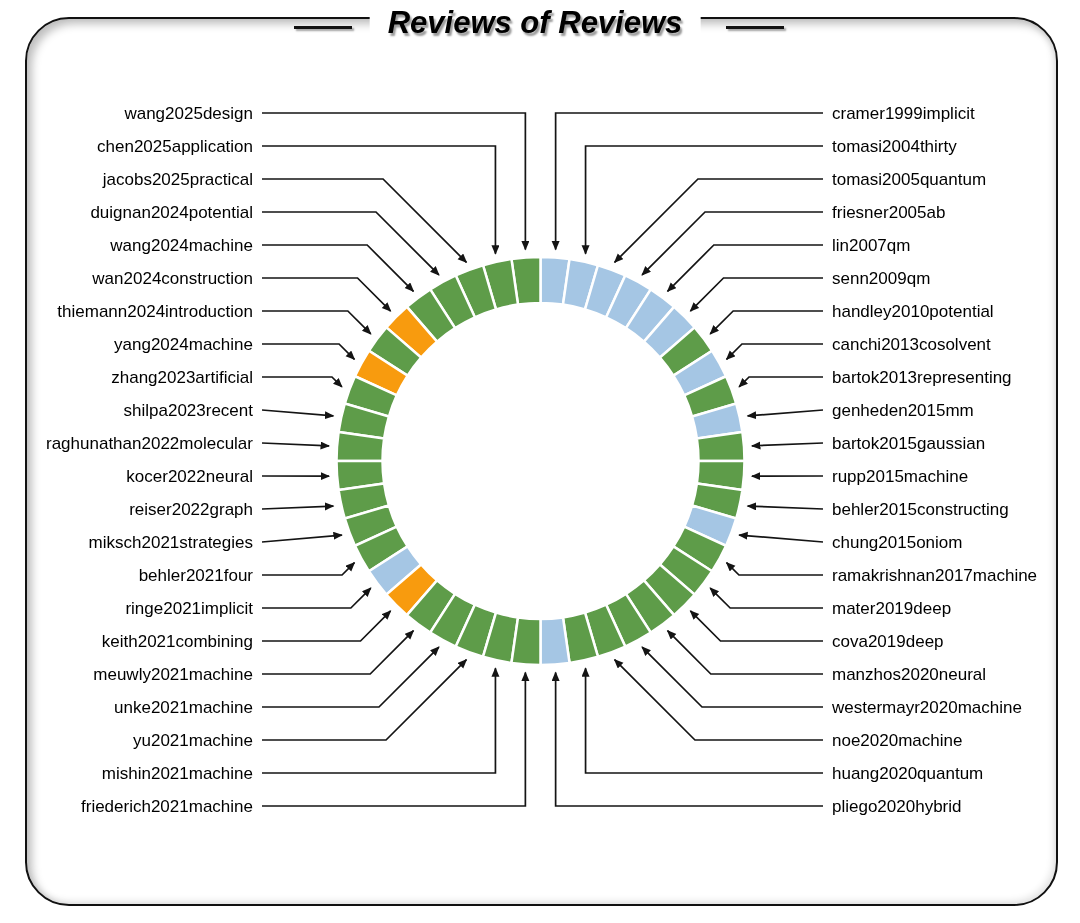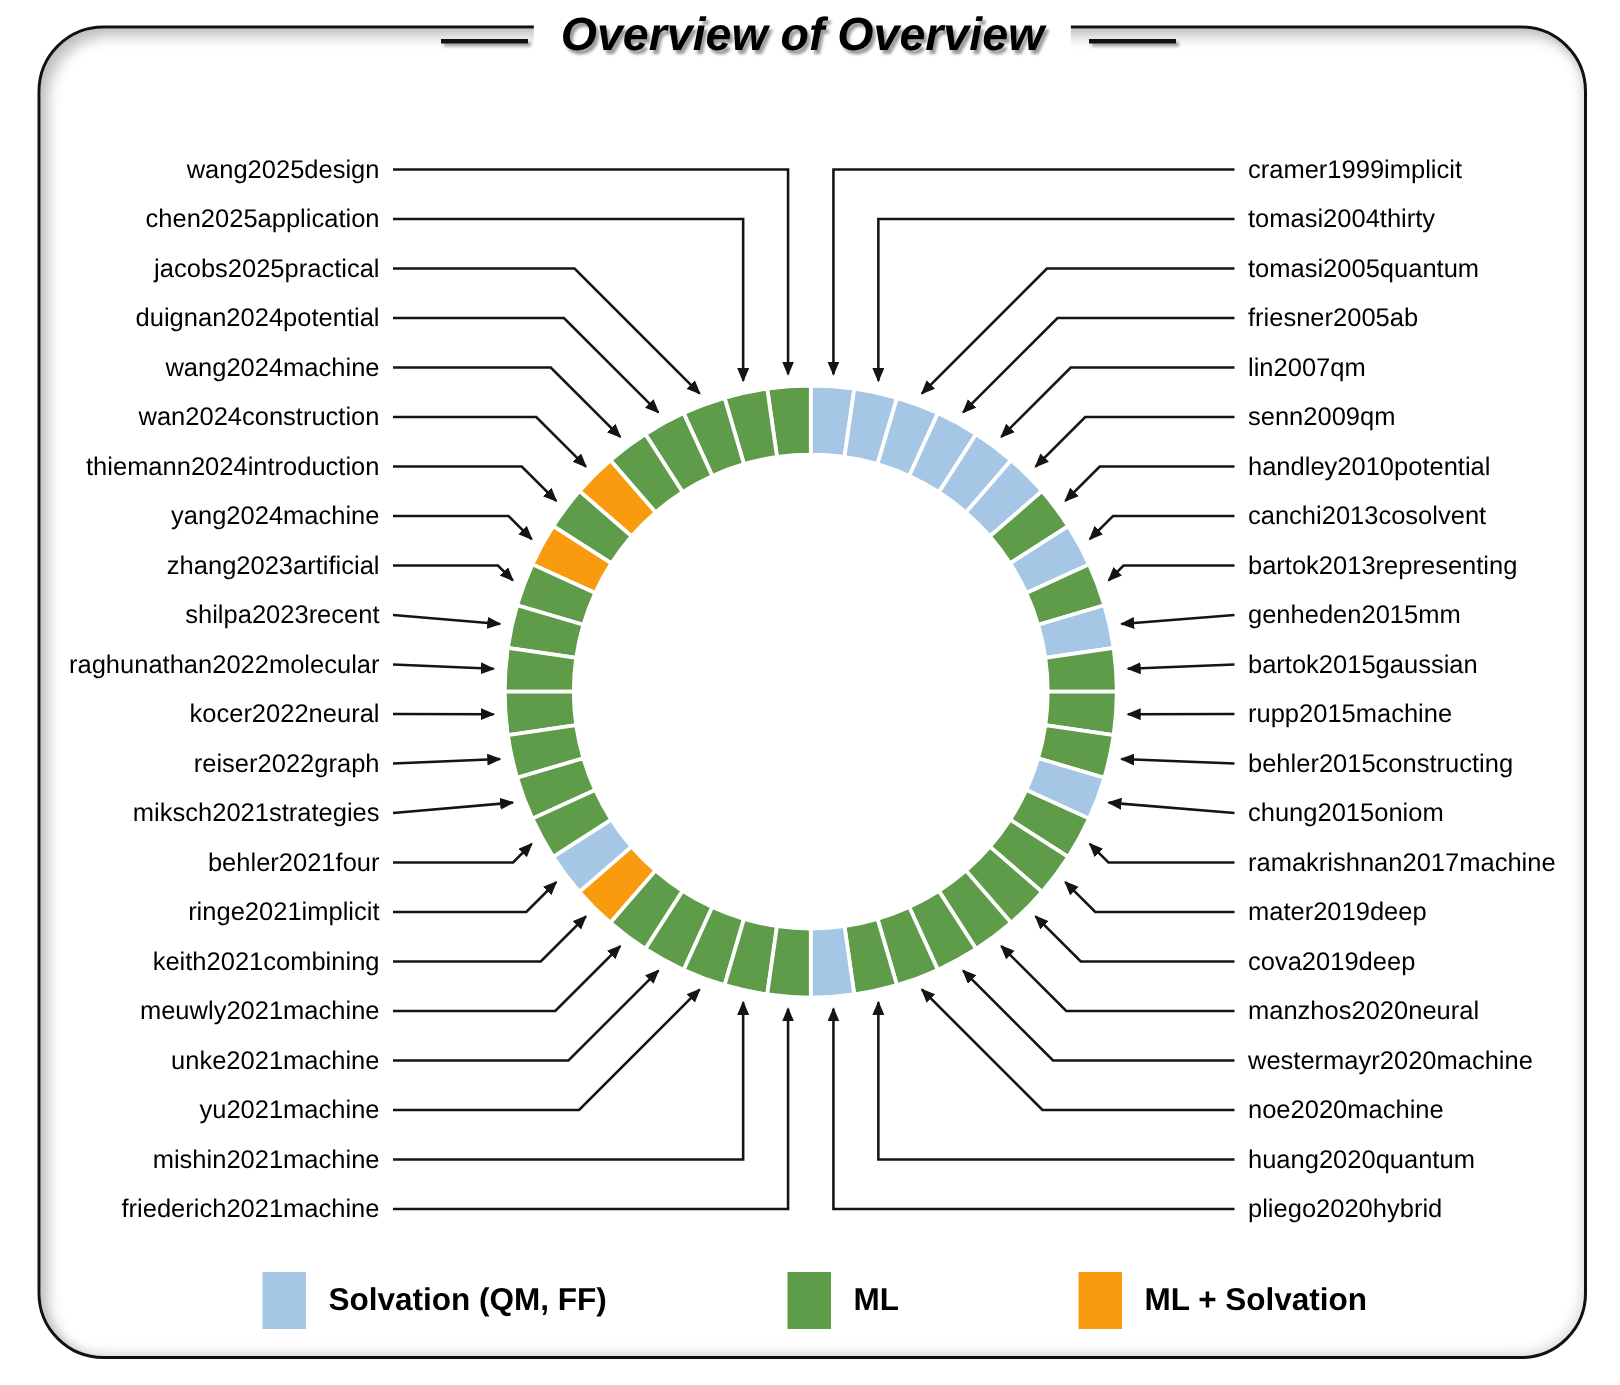--- a/index.html
+++ b/index.html
@@ -31,21 +31,21 @@
   .legend-swatch{display:inline-block;width:29px;height:38px;}
   .legend-label{margin-left:15px;font-size:21px;font-weight:bold;color:#000;white-space:nowrap;}
 </style>
 </head>
 <body>
 
 <div class="canvas">
   <div class="frame"></div>
   <div class="title-dash left"></div>
   <div class="title-dash right"></div>
-  <div class="page-title">Overview of Overview</div>
+  <div class="page-title">Reviews of Reviews</div>
 
   <svg id="ring-svg" width="1080" height="923" viewBox="0 0 1080 923">
     <defs>
       <marker id="arrowhead" markerWidth="11" markerHeight="9" refX="8.5" refY="4" orient="auto" markerUnits="userSpaceOnUse">
         <path d="M0,0 L9.5,4 L0,8 Z" fill="#141414"></path>
       </marker>
     </defs>
     <g id="segments-group">
         <path d="M540.5,257 A204,204 0 0 1 569.5322270077502,259.07642585628975 L562.9857444471791,304.6082121828126 A158,158 0 0 0 540.5,303 Z" fill="#A5C6E4" stroke="#ffffff" stroke-width="2.5"></path>
         <path d="M569.5322270077502,259.07642585628975 A204,204 0 0 1 597.9734415956516,265.2634333826426 L585.013743980946,309.4001101689094 A158,158 0 0 0 562.9857444471791,304.6082121828126 Z" fill="#A5C6E4" stroke="#ffffff" stroke-width="2.5"></path>
@@ -179,27 +179,13 @@
         <text x="253" y="613.5" text-anchor="end" font-size="17" fill="#000" font-family="&quot;Liberation Sans&quot;, sans-serif">ringe2021implicit</text>
         <text x="253" y="646.5" text-anchor="end" font-size="17" fill="#000" font-family="&quot;Liberation Sans&quot;, sans-serif">keith2021combining</text>
         <text x="253" y="679.5" text-anchor="end" font-size="17" fill="#000" font-family="&quot;Liberation Sans&quot;, sans-serif">meuwly2021machine</text>
         <text x="253" y="712.5" text-anchor="end" font-size="17" fill="#000" font-family="&quot;Liberation Sans&quot;, sans-serif">unke2021machine</text>
         <text x="253" y="745.5" text-anchor="end" font-size="17" fill="#000" font-family="&quot;Liberation Sans&quot;, sans-serif">yu2021machine</text>
         <text x="253" y="778.5" text-anchor="end" font-size="17" fill="#000" font-family="&quot;Liberation Sans&quot;, sans-serif">mishin2021machine</text>
         <text x="253" y="811.5" text-anchor="end" font-size="17" fill="#000" font-family="&quot;Liberation Sans&quot;, sans-serif">friederich2021machine</text>
       </g>
   </svg>
 
-  <div class="legend">
-    <div class="legend-item" style="left:175px;">
-      <span class="legend-swatch" id="sw0" style="background: rgb(165, 198, 228);"></span>
-      <span class="legend-label">Solvation (QM, FF)</span>
-    </div>
-    <div class="legend-item" style="left:525px;">
-      <span class="legend-swatch" id="sw1" style="background: rgb(94, 156, 73);"></span>
-      <span class="legend-label">ML</span>
-    </div>
-    <div class="legend-item" style="left:719px;">
-      <span class="legend-swatch" id="sw2" style="background: rgb(248, 155, 14);"></span>
-      <span class="legend-label">ML + Solvation</span>
-    </div>
-  </div>
 </div>
 
 </body></html>

